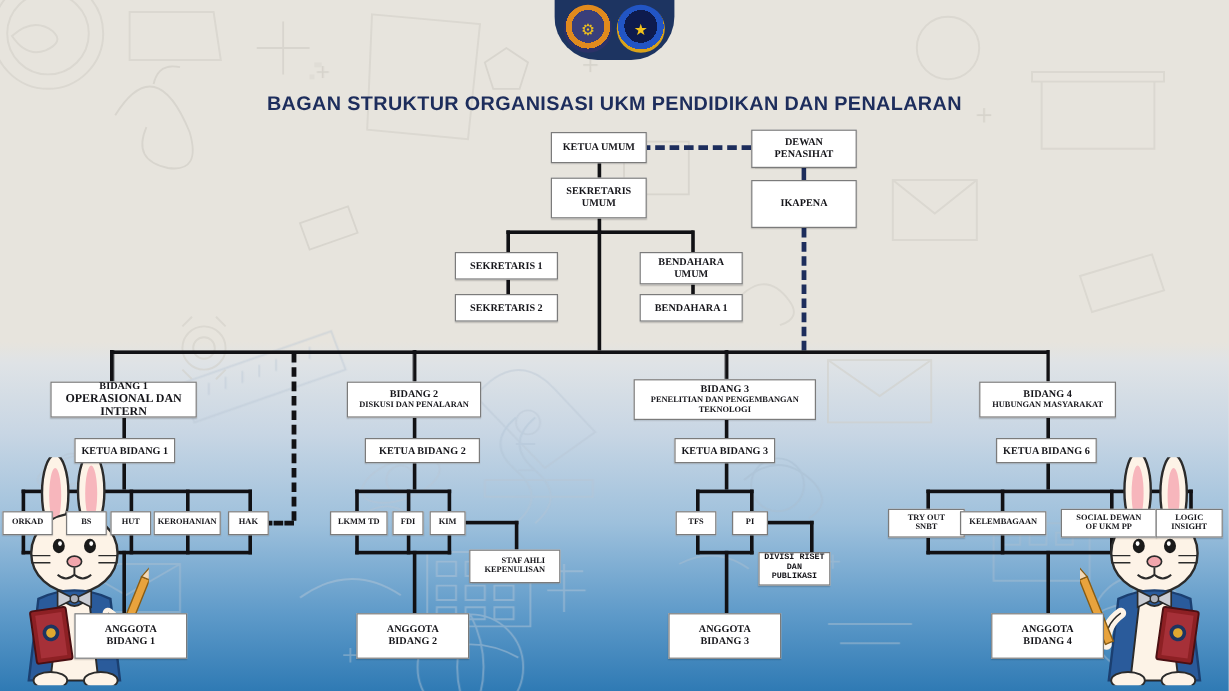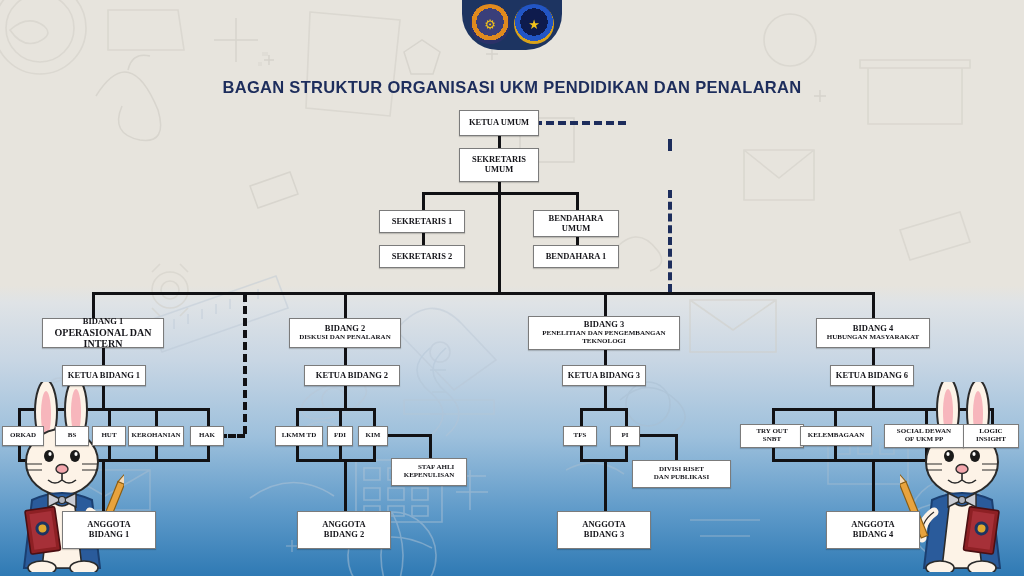--- a/index.html
+++ b/index.html
@@ -194,21 +194,24 @@
   <div class="ln v" style="left:92px;  top:292px; height:26px;"></div>
   <div class="ln v" style="left:344px; top:292px; height:26px;"></div>
   <div class="ln v" style="left:604px; top:292px; height:24px;"></div>
   <div class="ln v" style="left:872px; top:292px; height:26px;"></div>
 
   <div class="dash-v blk" style="left:243px; top:294px; height:140px;"></div>
   <div class="dash-h" style="left:219px; top:434px; width:26px; border-top-color:#111114;"></div>
 
   <div class="node md" style="left:459px; top:110px; width:80px; height:26px;">KETUA UMUM</div>
 
-
+  <div class="node md" style="left:626px; top:108px; width:88px; height:32px; white-space:pre-line;">DEWAN
+PENASIHAT</div>
+
+  <div class="node md" style="left:626px; top:150px; width:88px; height:40px;">IKAPENA</div>
 
   <div class="node md" style="left:459px; top:148px; width:80px; height:34px; white-space:pre-line;">SEKRETARIS
 UMUM</div>
 
   <div class="node md" style="left:379px; top:210px; width:86px; height:23px;">SEKRETARIS 1</div>
   <div class="node md" style="left:379px; top:245px; width:86px; height:23px;">SEKRETARIS 2</div>
 
   <div class="node md" style="left:533px; top:210px; width:86px; height:27px; white-space:pre-line;">BENDAHARA
 UMUM</div>
   <div class="node md" style="left:533px; top:245px; width:86px; height:23px;">BENDAHARA 1</div>
@@ -289,21 +292,21 @@
   <div class="node sm" style="left:563px; top:426px; width:34px; height:20px;">TFS</div>
   <div class="node sm" style="left:610px; top:426px; width:30px; height:20px;">PI</div>
 
   <div class="ln v" style="left:580px; top:446px; height:16px;"></div>
   <div class="ln v" style="left:625px; top:446px; height:16px;"></div>
   <div class="ln h" style="left:580px; top:459px; width:48px;"></div>
   <div class="ln v" style="left:604px; top:459px; height:52px;"></div>
 
   <div class="ln h" style="left:638px; top:434px; width:40px;"></div>
   <div class="ln v" style="left:675px; top:434px; height:26px;"></div>
-  <div class="node sm" style="left:632px; top:460px; width:99px; height:28px; white-space:pre-line;">DIVISI RISET
+  <div class="node sm" style="left:632px; top:460px; width:60px; height:28px; white-space:pre-line;font-family:Liberation Mono, monospace;">DIVISI RISET
 DAN PUBLIKASI</div>
 
   <div class="node md" style="left:557px; top:511px; width:94px; height:38px; white-space:pre-line;">ANGGOTA
 BIDANG 3</div>
 
   <div class="node" style="left:816px; top:318px; width:114px; height:30px; flex-direction:column;">
     <span style="font-size:8.5px;">BIDANG 4</span>
     <span style="font-size:7px;">HUBUNGAN MASYARAKAT</span>
   </div>
   <div class="ln v" style="left:872px; top:348px; height:17px;"></div>

